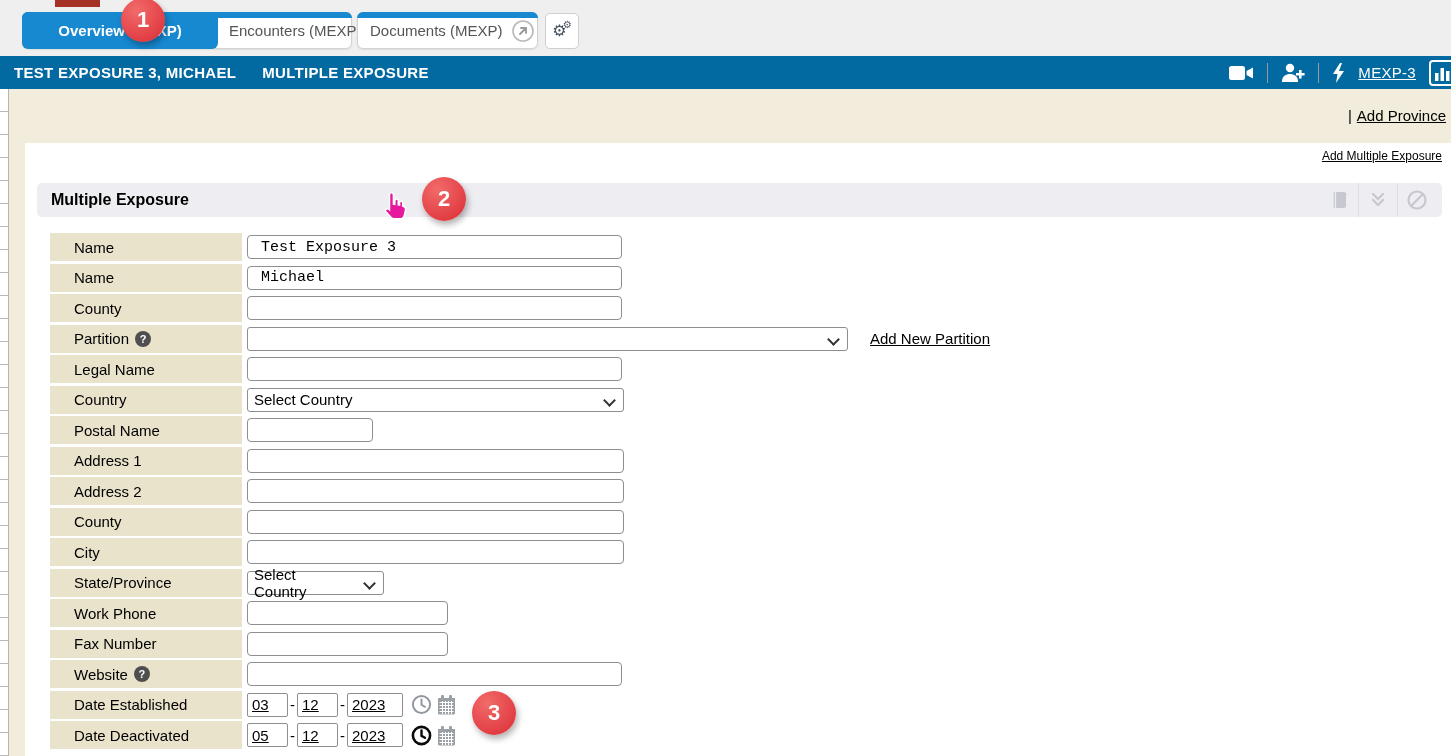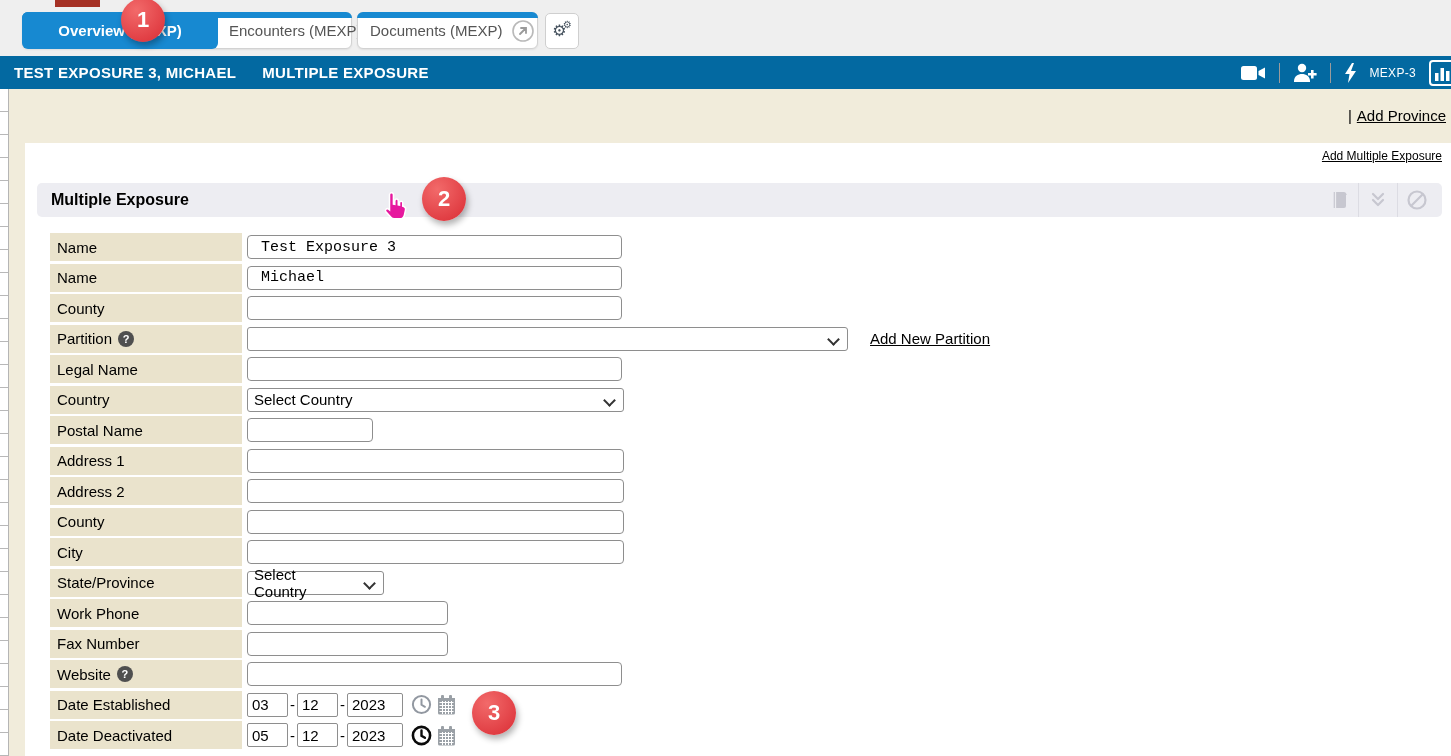--- a/index.html
+++ b/index.html
@@ -27,21 +27,21 @@
   .gear-main { font-size:16px; color:#46525e; line-height:1; }
   .gear-small { font-size:10px; color:#46525e; line-height:1; margin-left:-4px; margin-top:-12px; }
 
   
   .titlebar { position:absolute; left:0; top:56px; width:1451px; height:33px; background:#0369a1;
               display:flex; align-items:center; color:#fff; }
   .titlebar .names { margin-left:14px; font-size:15px; font-weight:600; letter-spacing:.3px; }
   .titlebar .ctx { margin-left:26px; font-size:15px; font-weight:600; letter-spacing:.3px; }
   .tb-right { margin-left:auto; display:flex; align-items:center; gap:13px; padding-right:0; }
   .tb-divider { width:1px; height:20px; background:#9b9b9b; }
-  .tb-id { font-size:12px; letter-spacing:.3px; }
+  .tb-id { font-size:15px; letter-spacing:.3px;text-decoration:underline; }
   .tb-icon { display:flex; align-items:center; }
   .chart-clip { margin-right:-9px; }
 
   
   .beige-band { position:absolute; left:9px; top:89px; width:1442px; height:54px; background:#f1ecdb; }
   .beige-strip { position:absolute; left:9px; top:143px; width:16px; height:613px; background:#f1ecdb; }
   .ruler { position:absolute; left:0; top:89px; width:9px; height:667px; border-right:1px solid #b5b5b5;
            background:repeating-linear-gradient(#ffffff 0, #ffffff 22px, #b8b8b8 22px, #b8b8b8 23px); }
   .panel { position:absolute; left:25px; top:143px; width:1426px; height:613px; background:#ffffff; }
 
@@ -55,32 +55,32 @@
                 border-radius:5px; display:flex; align-items:center; }
   .sec-title { margin-left:14px; font-size:16px; font-weight:bold; color:#000; }
   .sec-icons { margin-left:auto; display:flex; align-items:center; height:100%; padding-right:6px; }
   .sec-icon { width:38px; height:24px; display:flex; align-items:center; justify-content:center; }
   .sec-div { width:1px; height:34px; background:#dcdce3; }
 
   
   .form { position:absolute; left:50px; top:233px; }
   .frow { display:flex; align-items:center; height:28px; margin-bottom:2.5px; }
   .flabel { width:192px; height:28px; background:#eae3cc; font-size:15px; color:#000;
-            display:flex; align-items:center; padding-left:7px; flex:0 0 auto; }
+            display:flex; align-items:center; padding-left:24px; flex:0 0 auto; }
   .fctrl { margin-left:5px; display:flex; align-items:center; }
   .helpicon { width:16px; height:16px; border-radius:50%; background:#4f4f4f; color:#fff; font-size:11px;
               font-weight:bold; display:inline-flex; align-items:center; justify-content:center; margin-left:6px; }
   input.ti { height:24px; border:1px solid #8e8e8e; background:#fff; font-size:15px; padding:0 13px; color:#000; border-radius:4px;font-family:Liberation Mono, monospace; }
   .w375{width:375px} .w601{width:601px} .w377{width:377px} .w126{width:126px} .w201{width:201px}
   .sel { position:relative; height:24px; border:1px solid #8e8e8e; background:#fff; font-size:15px;
          color:#000; display:flex; align-items:center; padding:0 36px 0 6px; border-radius:3px; }
   .sel::after { content:""; position:absolute; right:9px; top:7px; width:7px; height:7px;
                 border-right:2px solid #333; border-bottom:2px solid #333; transform:rotate(45deg); }
   .sel.w377{width:377px} .sel.w601{width:601px} .sel.w137{width:137px}
-  .dinput { height:24px; border:1px solid #8e8e8e; font-size:15px; padding:0 4px; color:#000; border-radius:2px; }
+  .dinput { height:24px; border:1px solid #8e8e8e; font-size:15px; padding:0 4px; color:#000; border-radius:2px;text-decoration:underline; }
   .dm{width:41px} .dd{width:41px} .dy{width:56px}
   .dsep { margin:0 2px; font-size:15px; }
   .dticon { margin-left:8px; display:flex; align-items:center; }
   .dticon + .dticon { margin-left:4px; }
   .part-link { margin-left:22px; font-size:15px; }
 
   
   .badge { position:absolute; width:44px; height:44px; border-radius:50%; color:#fff; font-size:22px;
            font-weight:bold; display:flex; align-items:center; justify-content:center;
            background:radial-gradient(circle at 35% 28%, #f26a6a, #e03c42 75%);

